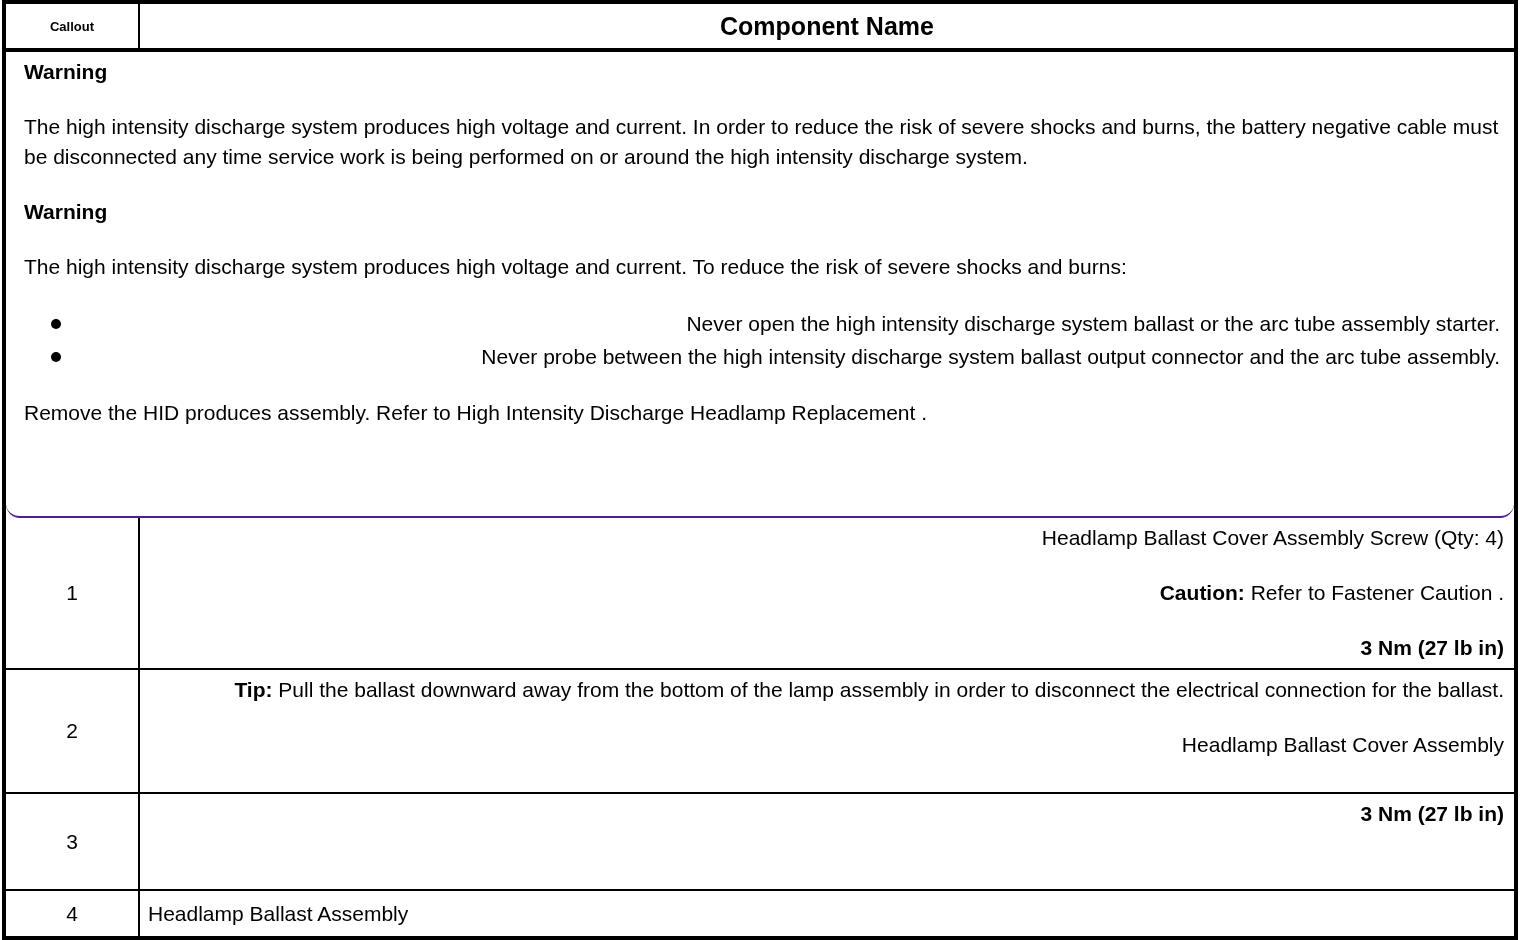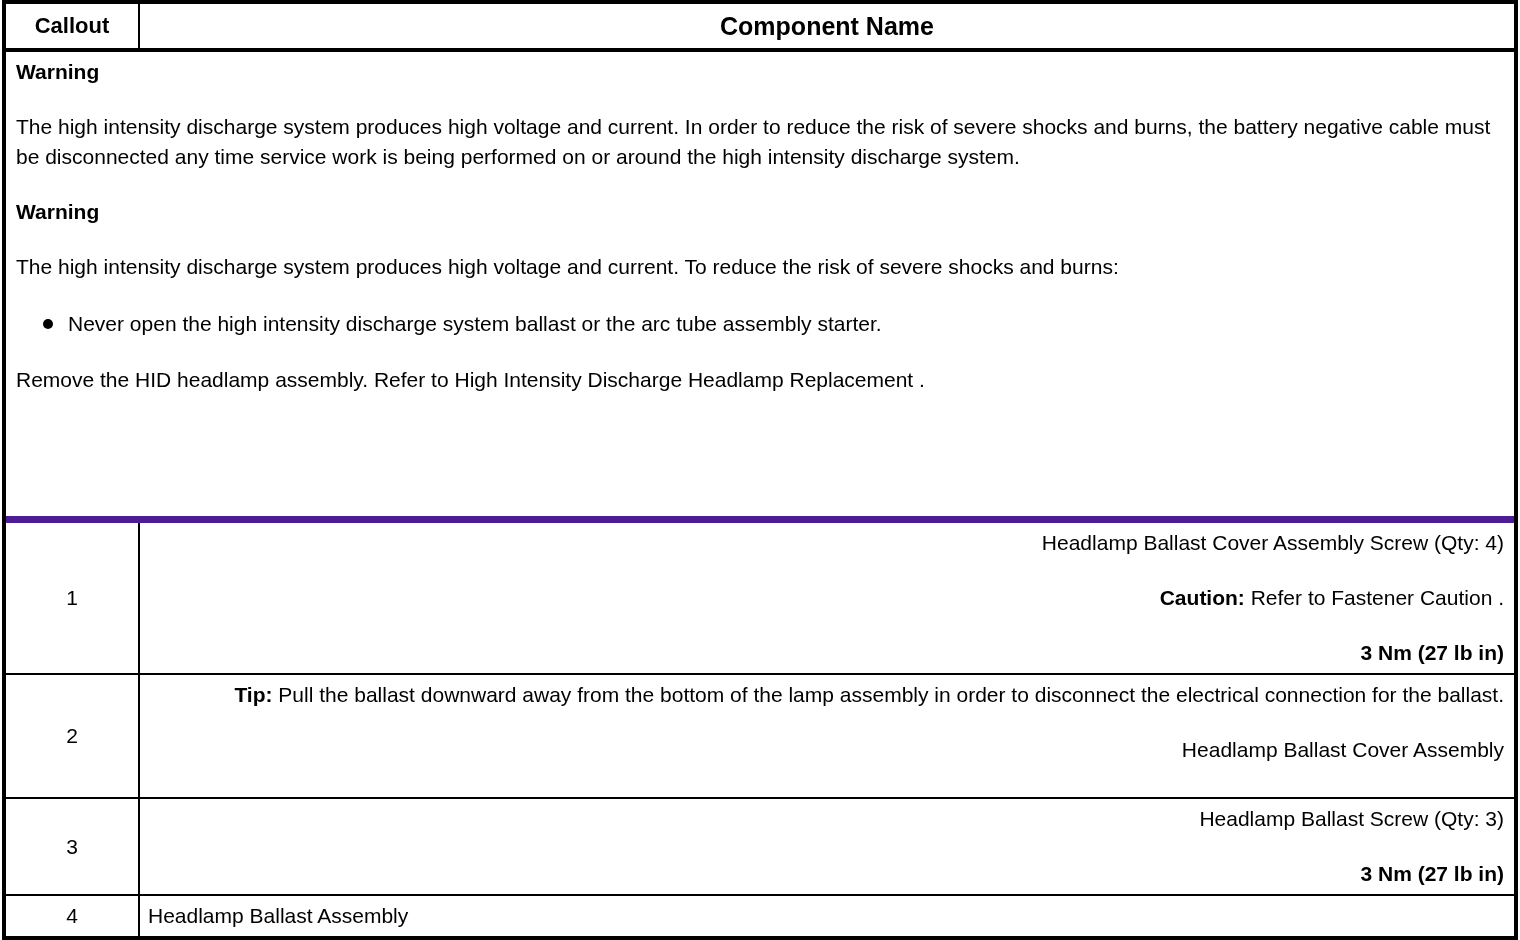--- a/index.html
+++ b/index.html
@@ -32,52 +32,54 @@
     flex: none;
   }
   .hdr-callout {
     width: 132px;
     flex: none;
     border-right: 2px solid #000000;
     display: flex;
     align-items: center;
     justify-content: center;
     font-weight: bold;
-    font-size: 22px;
+    font-size: 13px;
   }
   .hdr-name {
     flex: 1;
     display: flex;
     align-items: center;
     justify-content: center;
     font-weight: bold;
     font-size: 25px;
   }
   
   .notes {
     flex: none;
     height: 464px;
-    border-bottom: 7px solid #4c1d95;
-    padding: 0 14px 0 10px;
+    border-bottom: 2px solid #4c1d95;
+    padding: 0 14px 0 18px;
     font-size: 21px;
     line-height: 30px;
     overflow: hidden;
+    border-radius: 14px;
   }
   .notes p { margin: 25px 0 0 0; }
   .notes p.first { margin-top: 5px; }
   .notes .h { font-weight: bold; }
   .notes ul {
     list-style: none;
     margin: 25px 0 0 0;
     padding: 0;
   }
   .notes li {
     position: relative;
     padding-left: 52px;
     line-height: 33px;
+    text-align: right;
   }
   .notes li::before {
     content: "";
     position: absolute;
     left: 27px;
     top: 12px;
     width: 10px;
     height: 10px;
     border-radius: 50%;
     background: #000000;
@@ -127,22 +129,23 @@
     <div class="hdr-name">Component Name</div>
   </div>
 
   <div class="notes">
     <p class="h first">Warning</p>
     <p>The high intensity discharge system produces high voltage and current. In order to reduce the risk of severe shocks and burns, the battery negative cable must be disconnected any time service work is being performed on or around the high intensity discharge system.</p>
     <p class="h">Warning</p>
     <p>The high intensity discharge system produces high voltage and current. To reduce the risk of severe shocks and burns:</p>
     <ul>
       <li>Never open the high intensity discharge system ballast or the arc tube assembly starter.</li>
+      <li>Never probe between the high intensity discharge system ballast output connector and the arc tube assembly.</li>
     </ul>
-    <p>Remove the HID headlamp assembly. Refer to High Intensity Discharge Headlamp Replacement .</p>
+    <p>Remove the HID produces assembly. Refer to High Intensity Discharge Headlamp Replacement .</p>
   </div>
 
   <div class="row r1">
     <div class="callout-cell">1</div>
     <div class="content-cell">
       <p>Headlamp Ballast Cover Assembly Screw (Qty: 4)</p>
       <p><span class="b">Caution:</span><span> Refer to Fastener Caution .</span></p>
       <p class="b">3 Nm (27 lb in)</p>
     </div>
   </div>
@@ -151,21 +154,20 @@
     <div class="callout-cell">2</div>
     <div class="content-cell">
       <p><span class="b">Tip:</span><span> Pull the ballast downward away from the bottom of the lamp assembly in order to disconnect the electrical connection for the ballast.</span></p>
       <p>Headlamp Ballast Cover Assembly</p>
     </div>
   </div>
 
   <div class="row r3">
     <div class="callout-cell">3</div>
     <div class="content-cell">
-      <p>Headlamp Ballast Screw (Qty: 3)</p>
       <p class="b">3 Nm (27 lb in)</p>
     </div>
   </div>
 
   <div class="row r4 last">
     <div class="callout-cell">4</div>
     <div class="content-cell">
       <p>Headlamp Ballast Assembly</p>
     </div>
   </div>

